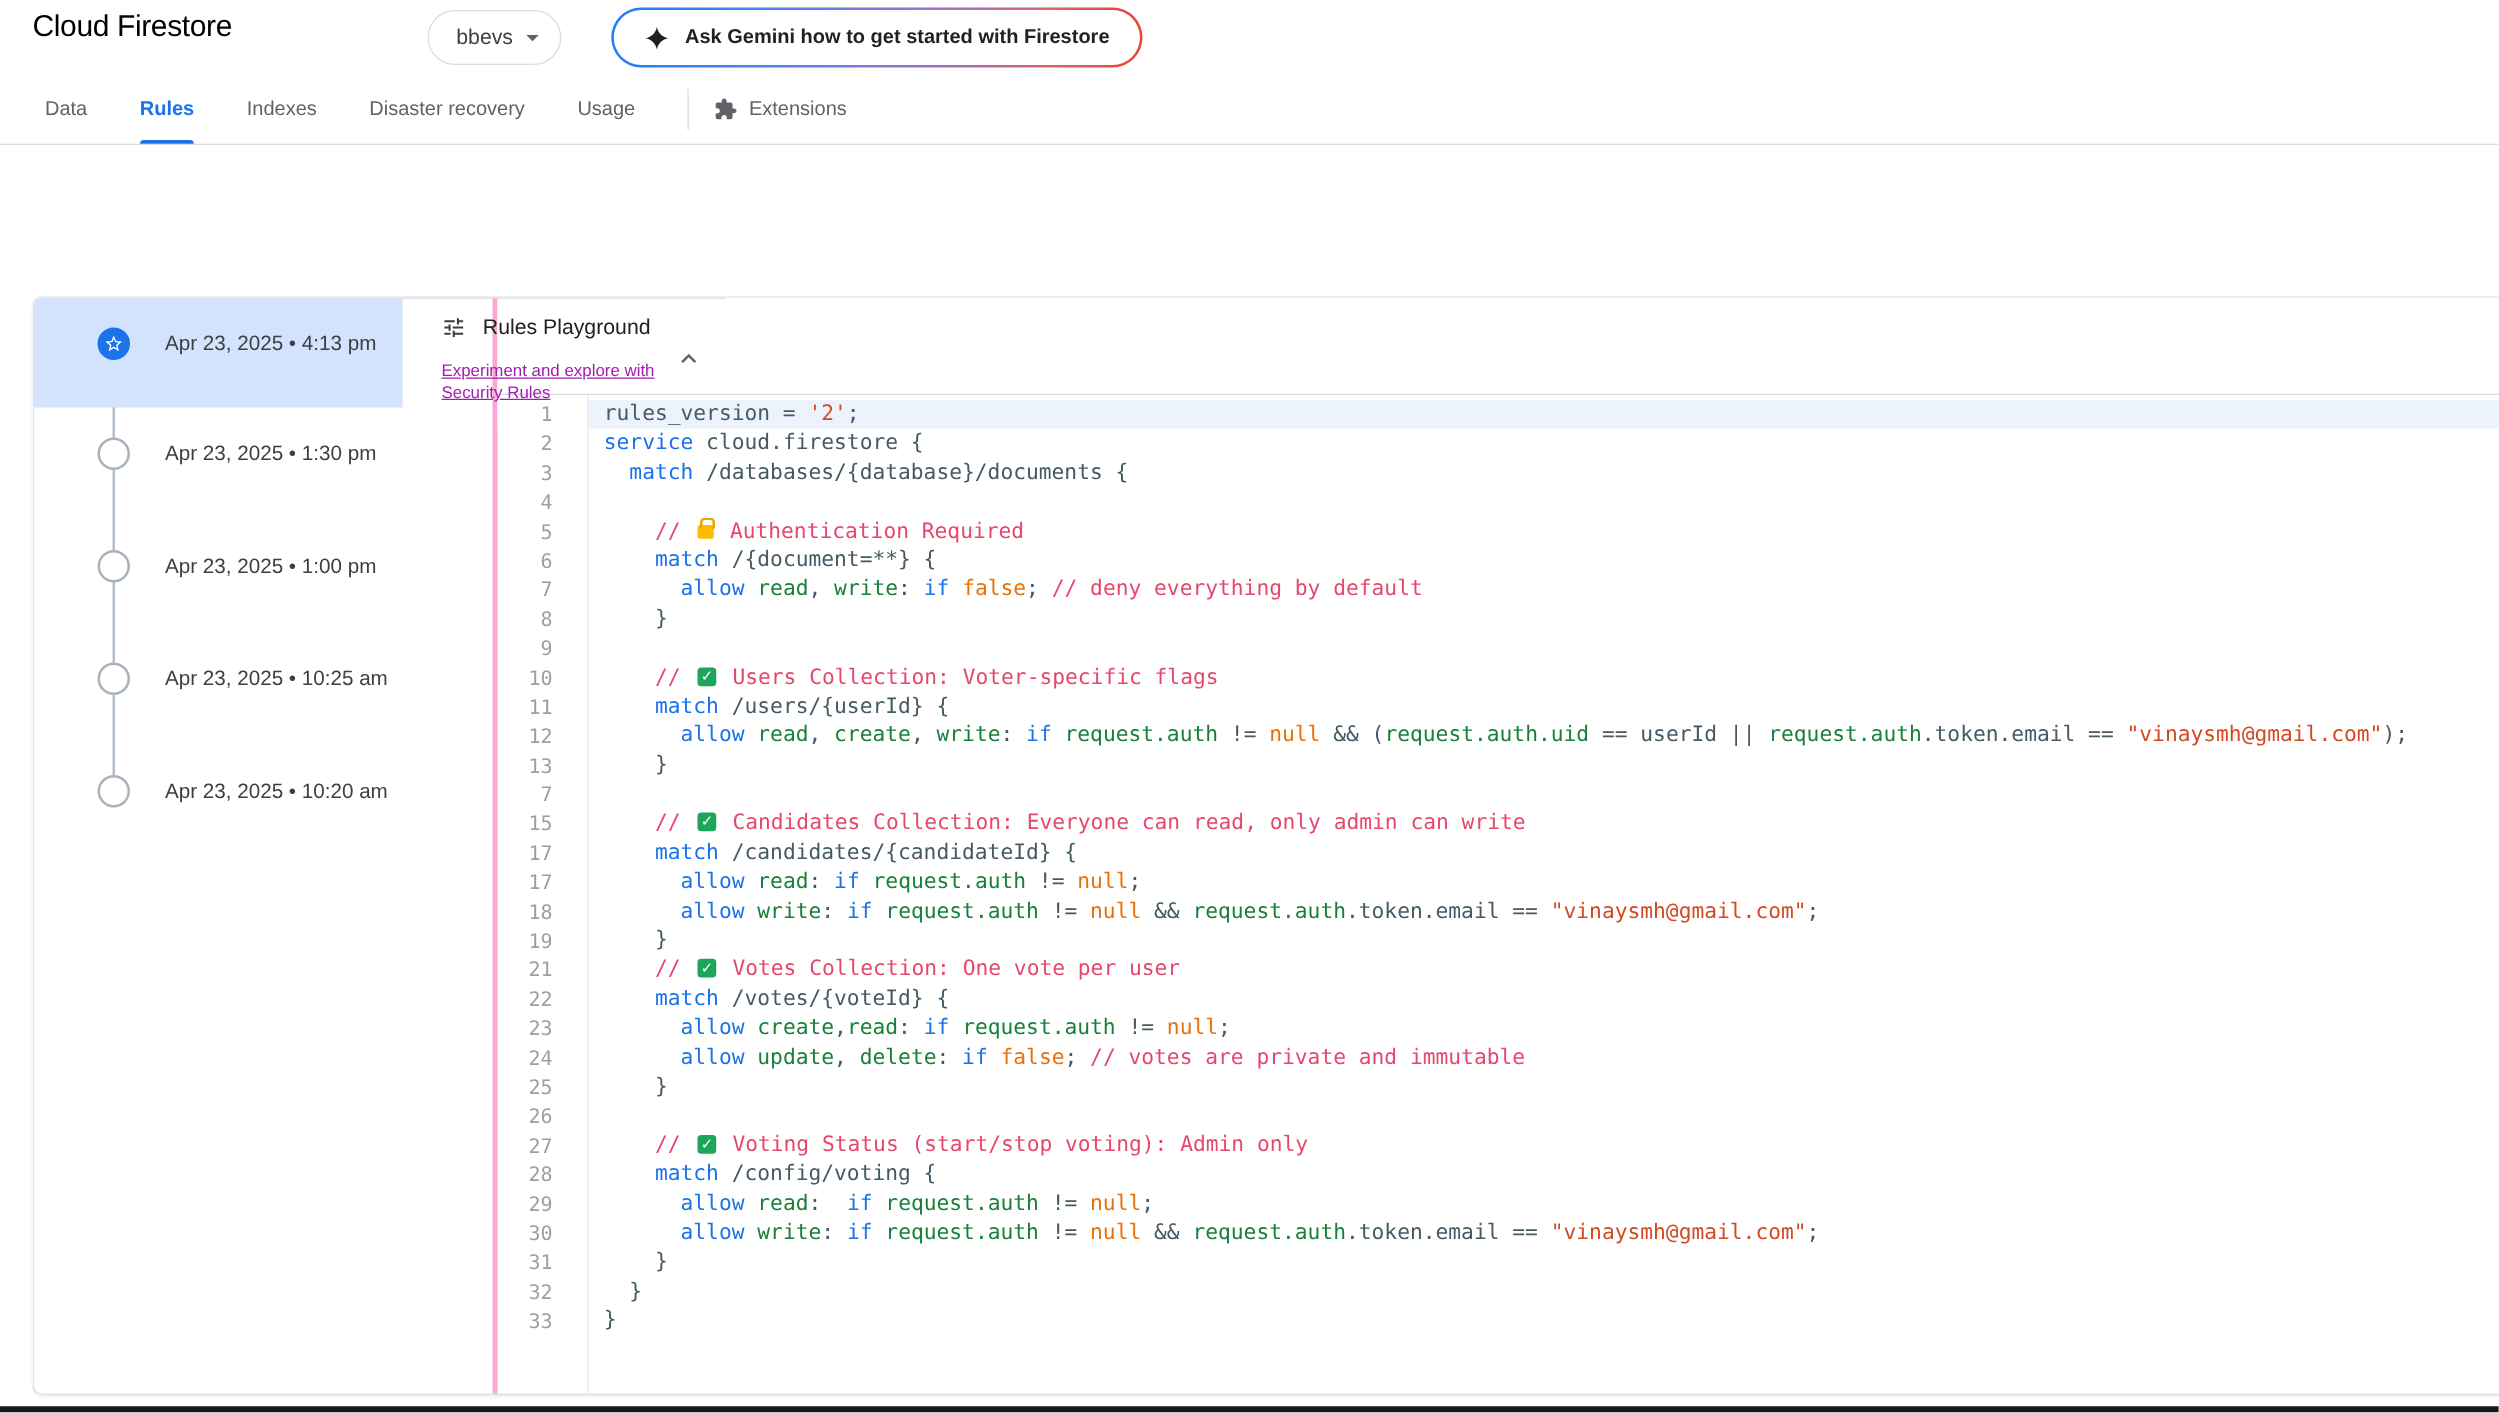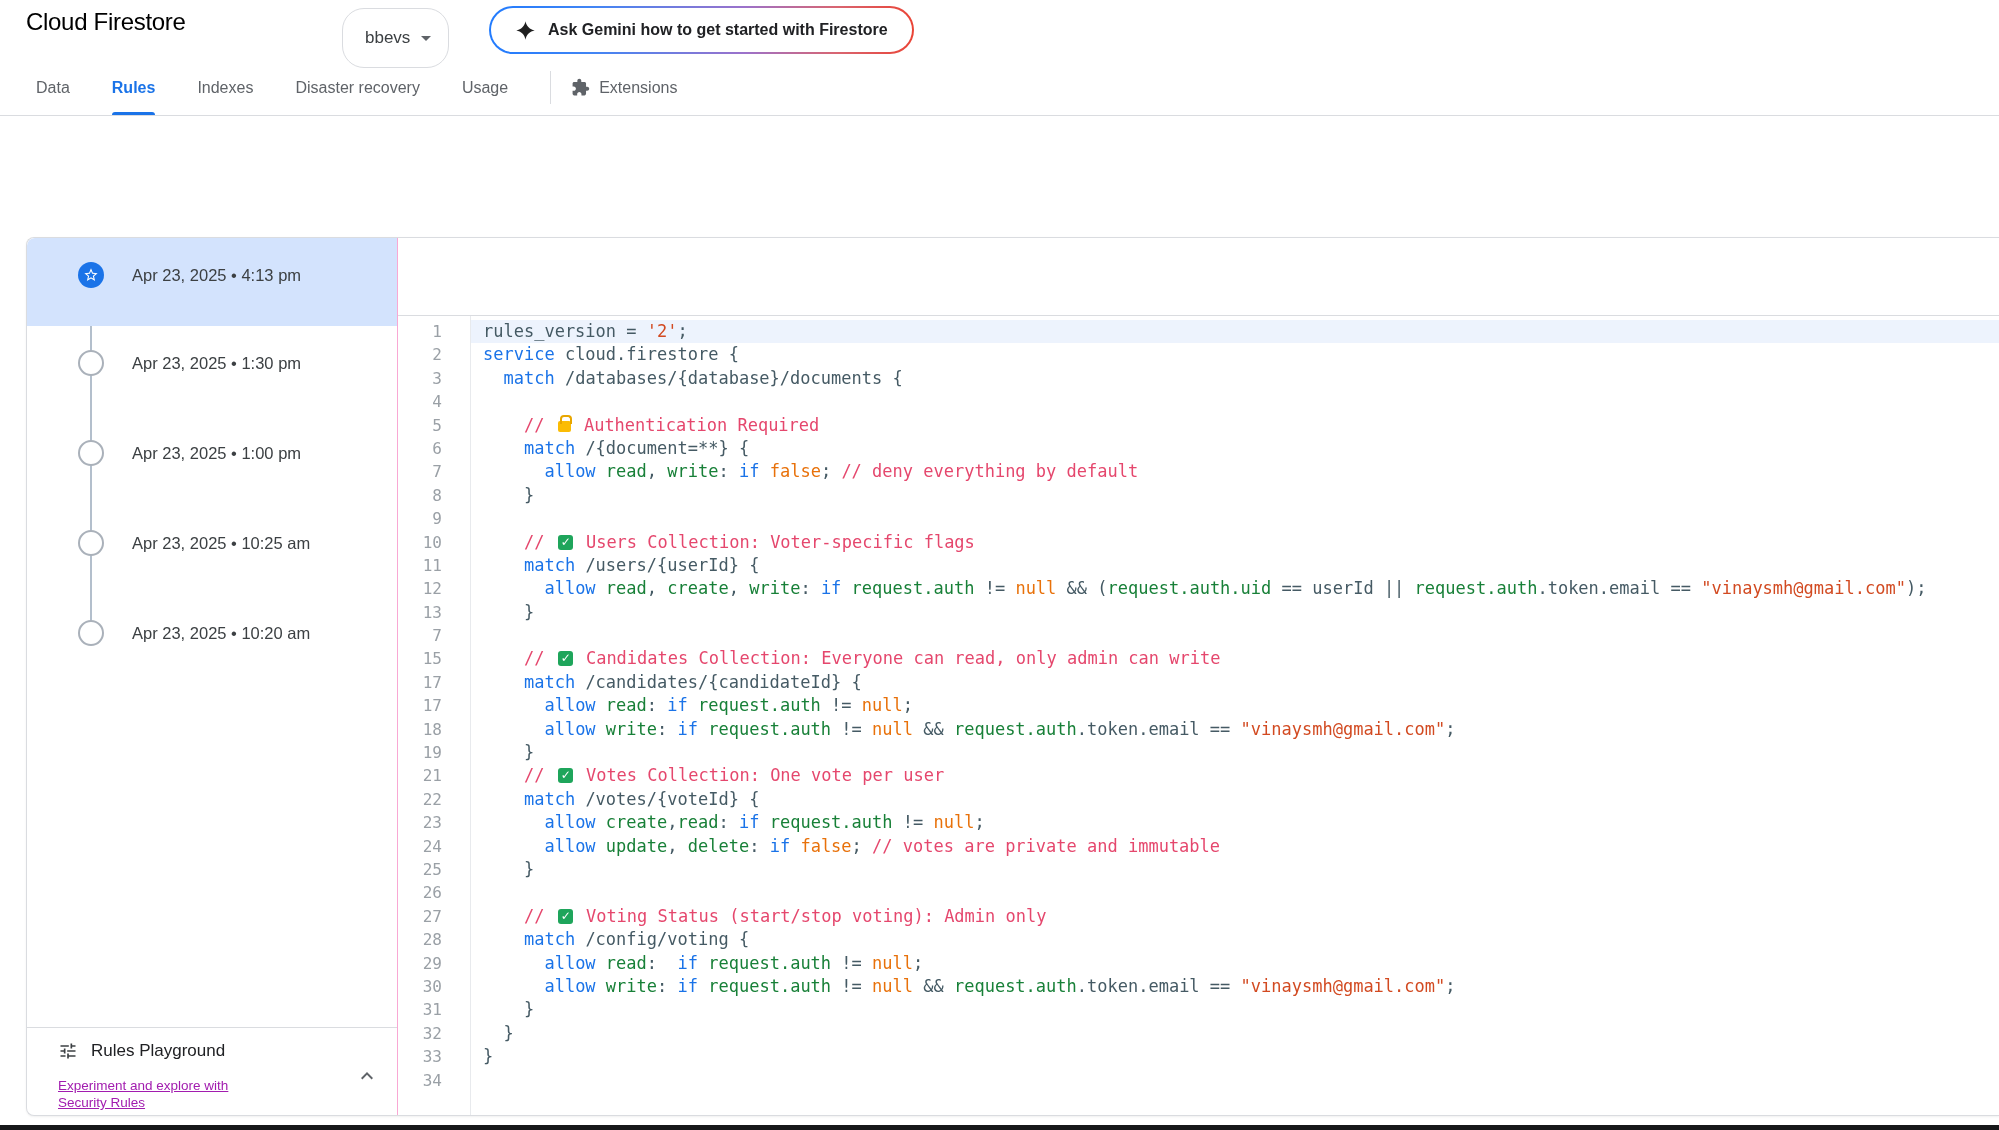--- a/index.html
+++ b/index.html
@@ -3,21 +3,21 @@
 <meta charset="utf-8">
 <style>
   * { margin:0; padding:0; box-sizing:border-box; }
   html,body { width:1999px; height:1130px; background:#fff; overflow:hidden;
               font-family:"Liberation Sans","DejaVu Sans",sans-serif; }
   .stage { position:relative; width:1999px; height:1130px; background:#fff; }
 
   
   .app-header { position:absolute; top:0; left:0; right:0; height:60px; }
   .page-title { position:absolute; left:26px; top:8px; font-size:24px; color:#000000; letter-spacing:-0.3px; }
-  .project-pill { position:absolute; left:342px; top:8px; height:60px; border:1px solid #dadce0;
+  .project-pill { position:absolute; left:342px; top:8px; height:44px; border:1px solid #dadce0;
                   border-radius:22px; background:#fff; display:flex; align-items:center;
                   padding:0 10px 0 22px; gap:4px; cursor:pointer;justify-content:flex-end; }
   .project-pill span.lbl { font-size:17px; color:#3c4043; }
   .gemini-wrap { position:absolute; left:489px; top:6px; height:48px; border-radius:24px; padding:2px;
                  background:linear-gradient(90deg,#217bfe 0%,#4285f4 25%,#9b72cb 60%,#d96570 82%,#ea4335 100%); cursor:pointer; }
   .gemini-inner { height:44px; border-radius:22px; background:#fff; display:flex; align-items:center;
                   padding:0 24px; gap:12px; }
   .gemini-inner .lbl { font-size:16px; font-weight:700; color:#202124; }
 
   
@@ -29,21 +29,21 @@
   .tab.active::after { content:""; position:absolute; left:0; right:0; bottom:0; height:3px;
                        background:#1a73e8; border-radius:3px 3px 0 0; }
   .tab-divider { width:1px; background:#dadce0; margin:11px 20px 11px 0; }
 
   
   .card { position:absolute; left:26px; top:237px; right:0; bottom:14px; background:#fff;
           border:1px solid #dadce0; border-right:none; border-radius:8px 0 0 8px;
           box-shadow:0 1px 2px rgba(60,64,67,.08); display:flex; overflow:hidden; }
 
   
-  .timeline-col { width:371px; flex:none; border-right:1px solid #f9a8d4; display:flex; flex-direction:column; }
+  .timeline-col { width:371px; flex:none; border-right:4px solid #f9a8d4; display:flex; flex-direction:row; }
   .timeline-items { flex:1; position:relative; }
   .tl-line { position:absolute; left:63px; top:38px; width:2px; height:353px; background:#b3bfcc; }
   .tl-item { position:relative; height:90px; display:flex; align-items:flex-start;
              padding:24px 12px 0 51px; cursor:pointer; }
   .tl-item.selected { background:#d3e3fd; border-top-left-radius:8px; height:88px; }
   .tl-dot { width:26px; height:26px; border-radius:50%; flex:none; position:relative; z-index:1; }
   .tl-dot.open { background:#fff; border:2.5px solid #aab1ba; }
   .tl-dot.star { background:#1a73e8; display:flex; align-items:center; justify-content:center; }
   .tl-label { margin-left:28px; font-size:16.5px; color:#3c4043; line-height:26px; white-space:nowrap; }
 
@@ -323,22 +323,18 @@
             <span class="code"><span class="tok-p">    }</span></span>
           </div>
           <div class="cl">
             <span class="ln">32</span>
             <span class="code"><span class="tok-p">  }</span></span>
           </div>
           <div class="cl">
             <span class="ln">33</span>
             <span class="code"><span class="tok-p">}</span></span>
           </div>
-          <div class="cl">
-            <span class="ln">34</span>
-            <span class="code"></span>
-          </div>
         </div>
     </div>
   </div>
 
   <div class="bottom-bar"></div>
 </div>
 
 </body></html>

